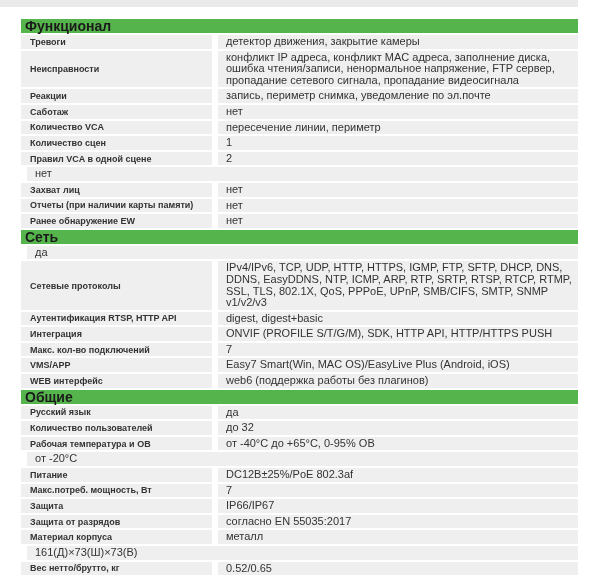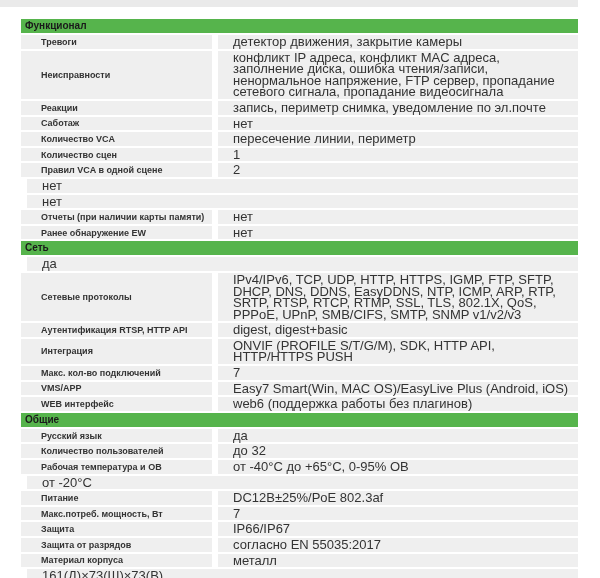--- a/index.html
+++ b/index.html
@@ -16,57 +16,57 @@
     background: #eaeaea;
   }
   .spec-table {
     position: absolute;
     left: 21px; top: 19px;
     width: 557px;
   }
   .sec-header {
     background: #56b44c;
     color: #1a1a1a;
-    font-size: 10px;
+    font-size: 14px;
     font-weight: bold;
     height: 14px;
     line-height: 14px;
     padding-left: 4px;
     margin-bottom: 2px;
   }
   .spec-row {
     display: flex;
     align-items: stretch;
     margin-bottom: 2px;
   }
   .spec-label {
     width: 191px;
     min-height: 13px;
     background: #efefef;
     display: flex;
     align-items: center;
-    padding-left: 20px;
+    padding-left: 9px;
     font-size: 9px;
     font-weight: bold;
     color: #333333;
     flex-shrink: 0;
   }
   .col-gap {
     width: 6px;
     flex-shrink: 0;
     background: #ffffff;
   }
   .spec-value {
     flex: 1;
     min-height: 13px;
     background: #efefef;
     display: flex;
     align-items: center;
-    padding: 1px 4px 1px 15px;
-    font-size: 13px;
+    padding: 1px 4px 1px 8px;
+    font-size: 11px;
     font-weight: normal;
     color: #333333;
     line-height: 11.6px;
   }
 </style>
 </head>
 <body>
 
 <div class="top-strip"></div>
 
@@ -105,20 +105,21 @@
     <div class="spec-row">
       <div class="spec-label">Правил VCA в одной сцене</div>
       <div class="col-gap"></div>
       <div class="spec-value">2</div>
     </div>
     <div class="spec-row">
       <div class="col-gap"></div>
       <div class="spec-value">нет</div>
     </div>
     <div class="spec-row">
+      <div class="spec-label">Захват лиц</div>
       <div class="col-gap"></div>
       <div class="spec-value">нет</div>
     </div>
     <div class="spec-row">
       <div class="spec-label">Отчеты (при наличии карты памяти)</div>
       <div class="col-gap"></div>
       <div class="spec-value">нет</div>
     </div>
     <div class="spec-row">
       <div class="spec-label">Ранее обнаружение EW</div>

